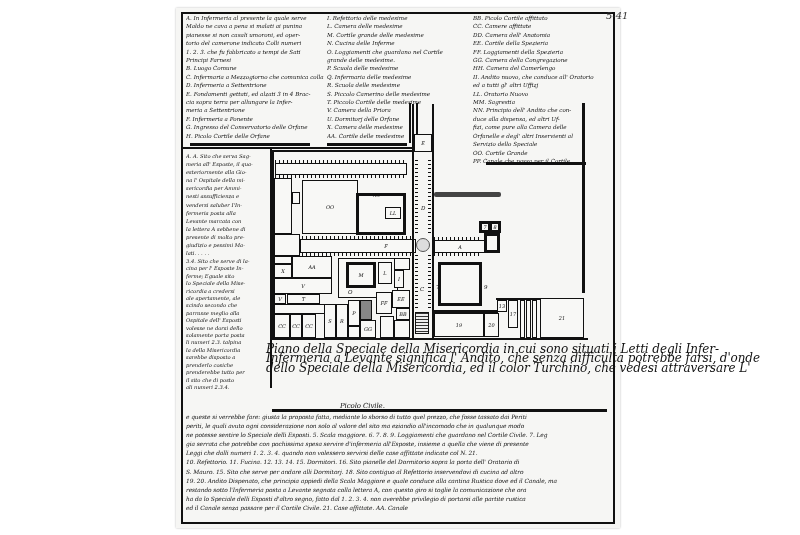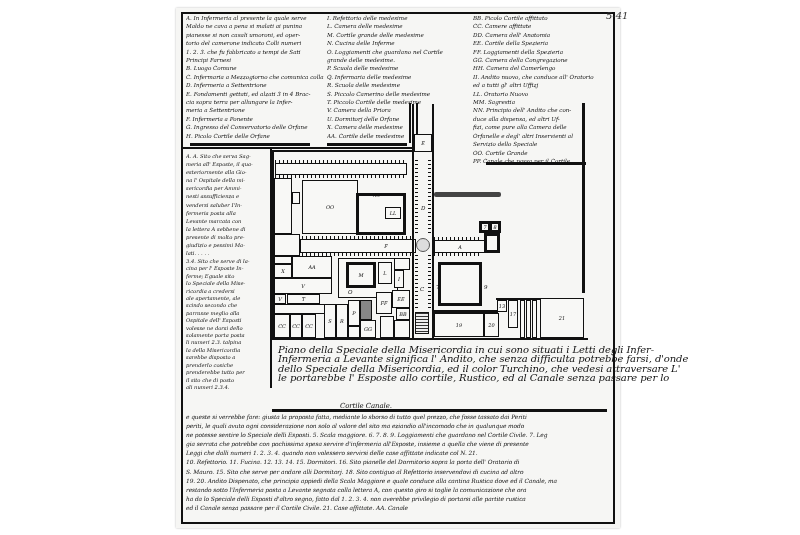--- a/index.html
+++ b/index.html
@@ -275,27 +275,26 @@
   </div>
 <div class="room" style="left:392px;top:290px;width:18px;height:18px;">
     <span>EE</span>
   </div>
 <div class="room" style="left:396px;top:308px;width:14px;height:12px;">
     <span>BB</span>
   </div>
 <div class="room" style="left:380px;top:316px;width:14px;height:22px;"></div>
 <div class="room" style="left:394px;top:320px;width:16px;height:18px;"></div>
 
-<div class="txt" style="left:278px;top:345px;font-size:10px;line-height:9.3px;">
+<div class="txt" style="left:266px;top:345px;font-size:12px;line-height:9.3px;">
   <div>Piano della Speciale della Misericordia in cui sono situati i Letti degli Infer-</div>
   <div>Infermeria a Levante significa l' Andito, che senza difficulta potrebbe farsi, d'onde</div>
   <div>dello Speciale della Misericordia, ed il color Turchino, che vedesi attraversare L'</div>
-  <div>le portarebbe l' Esposte allo cortile, Rustico, ed al Canale senza passare per lo</div>
-</div>
-<div class="txt" style="left:340px;top:402px;font-size:7px;">Cortile Canale.</div>
+</div>
+<div class="txt" style="left:340px;top:402px;font-size:7px;">Picolo Civile.</div>
 <div class="rule" style="left:272px;top:409px;width:335px;height:2.5px;"></div>
 
 <div class="txt" style="left:186px;top:413px;font-size:5.9px;line-height:9.1px;width:420px;overflow:hidden;">
   <div>e queste si verrebbe fare: giusta la proposta fatta, mediante lo sborso di tutto quel prezzo, che fosse tassato dai Periti</div>
   <div>periti, le quali avuto ogni considerazione non solo al valore del sito ma eziandio all'incomodo che in qualunque modo</div>
   <div>ne potesse sentire lo Speciale delli Esposti. 5. Scala maggiore. 6. 7. 8. 9. Loggiamenti che guardano nel Cortile Civile. 7. Leg</div>
   <div>gia serrata che potrebbe con pochissima spesa servire d'infermeria all'Esposte, insieme a quella che viene di presente</div>
   <div>Leggi che dalli numeri 1. 2. 3. 4. quando non volessero servirsi delle case affittate indicate col N. 21.</div>
   <div>10. Refettorio. 11. Fucina. 12. 13. 14. 15. Dormitori. 16. Sito pianelle del Dormitorio sopra la porta dell' Oratorio di</div>
   <div>S. Mauro. 15. Sito che serve per andare alli Dormitorj. 18. Sito contiguo al Refettorio inservendovi di cucina ad altro</div>

